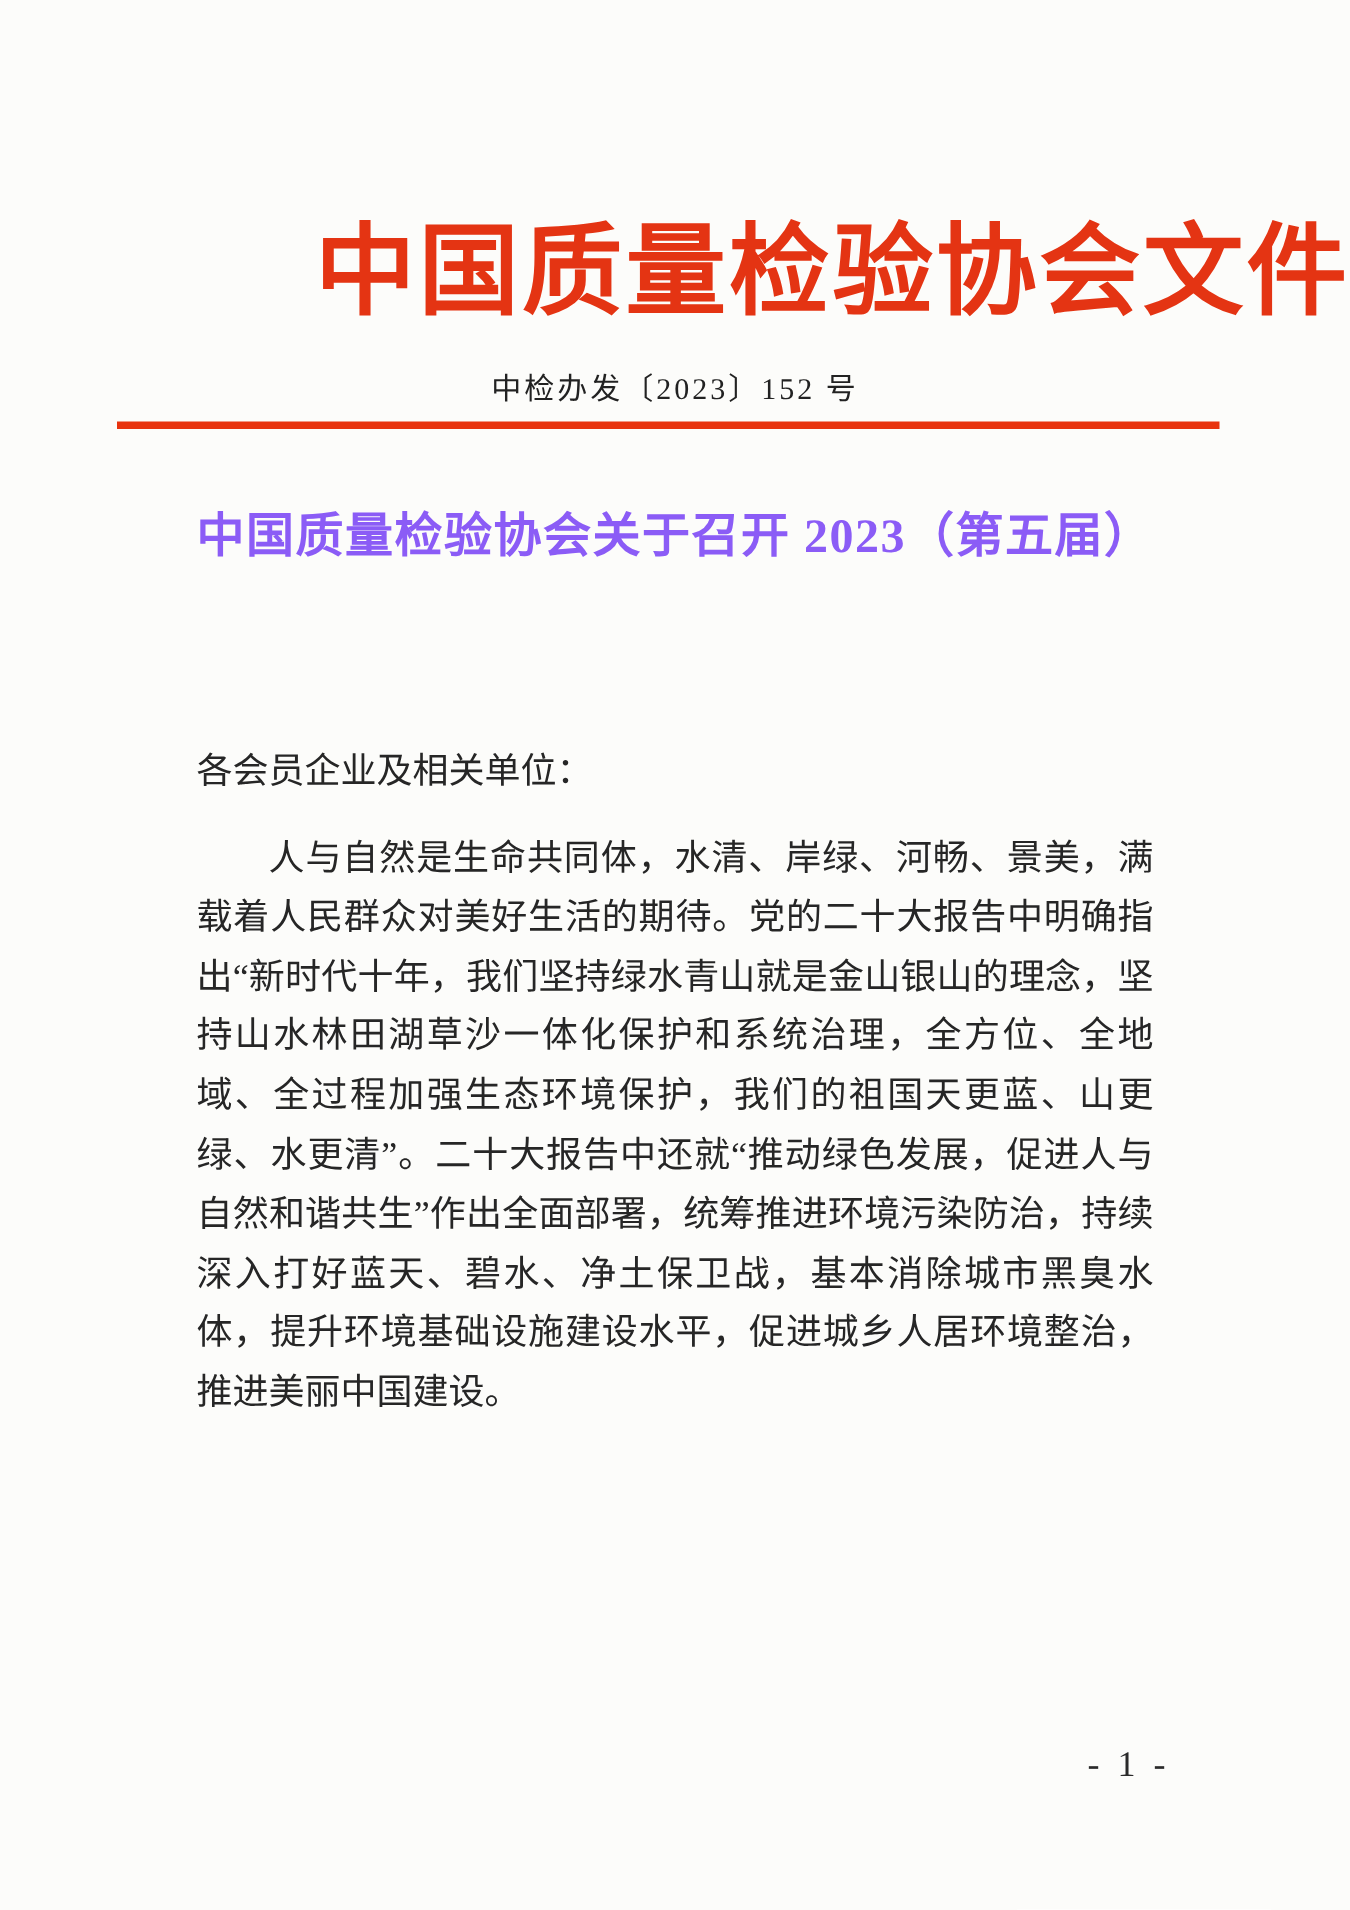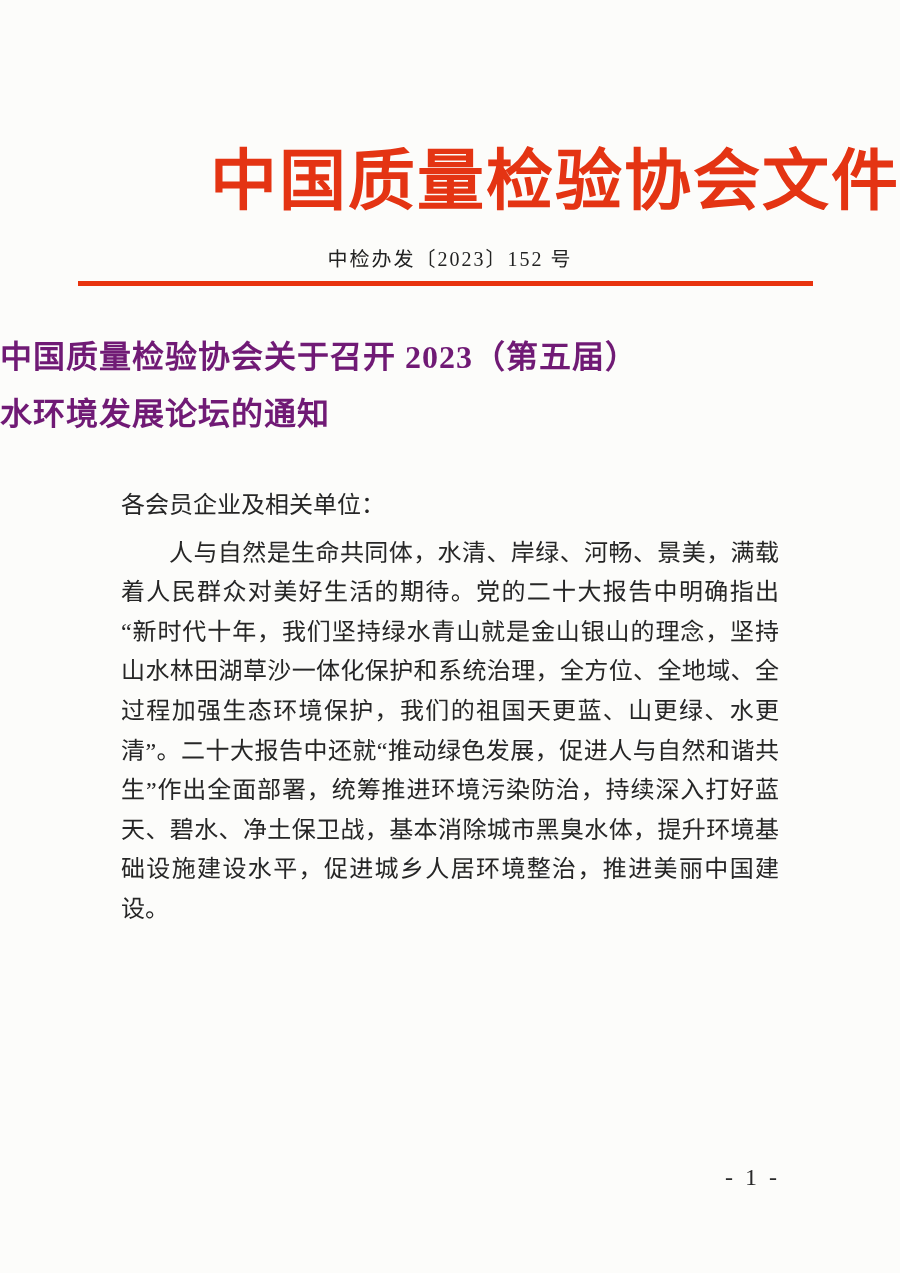--- a/index.html
+++ b/index.html
@@ -47,39 +47,40 @@
     width: 735px;
     height: 5px;
     background: #e8330e;
   }
   
   .notice-title {
     position: absolute;
     top: 329px;
     left: 0;
     width: 900px;
+    text-align: center;
     font-size: 32px;
     font-weight: bold;
     line-height: 57px;
     letter-spacing: 1px;
-    color: #701a75;
+    color: #8b5cf6;
   }
   
   .doc-body {
     position: absolute;
     top: 478px;
     left: 113px;
     width: 674px;
     font-size: 24px;
     line-height: 39.6px;
     color: #262626;
     text-align: justify;
   }
   .doc-body p {
-    margin: 8px;
+    margin: 18px;
     text-indent: 2em;
   }
   .doc-body p.salutation {
     text-indent: 0;
   }
   
   .page-number {
     position: absolute;
     top: 1164px;
     right: 120px;
@@ -95,21 +96,20 @@
 <div class="page">
 
   <div class="org-title">中国质量检验协会文件</div>
 
   <div class="doc-number">中检办发〔2023〕152 号</div>
 
   <div class="red-rule"></div>
 
   <div class="notice-title">
     <div>中国质量检验协会关于召开 2023（第五届）</div>
-    <div>水环境发展论坛的通知</div>
   </div>
 
   <div class="doc-body">
     <p class="salutation">各会员企业及相关单位：</p>
     <p>人与自然是生命共同体，水清、岸绿、河畅、景美，满载着人民群众对美好生活的期待。党的二十大报告中明确指出“新时代十年，我们坚持绿水青山就是金山银山的理念，坚持山水林田湖草沙一体化保护和系统治理，全方位、全地域、全过程加强生态环境保护，我们的祖国天更蓝、山更绿、水更清”。二十大报告中还就“推动绿色发展，促进人与自然和谐共生”作出全面部署，统筹推进环境污染防治，持续深入打好蓝天、碧水、净土保卫战，基本消除城市黑臭水体，提升环境基础设施建设水平，促进城乡人居环境整治，推进美丽中国建设。</p>
   </div>
 
   <div class="page-number">- 1 -</div>
 
 </div>

